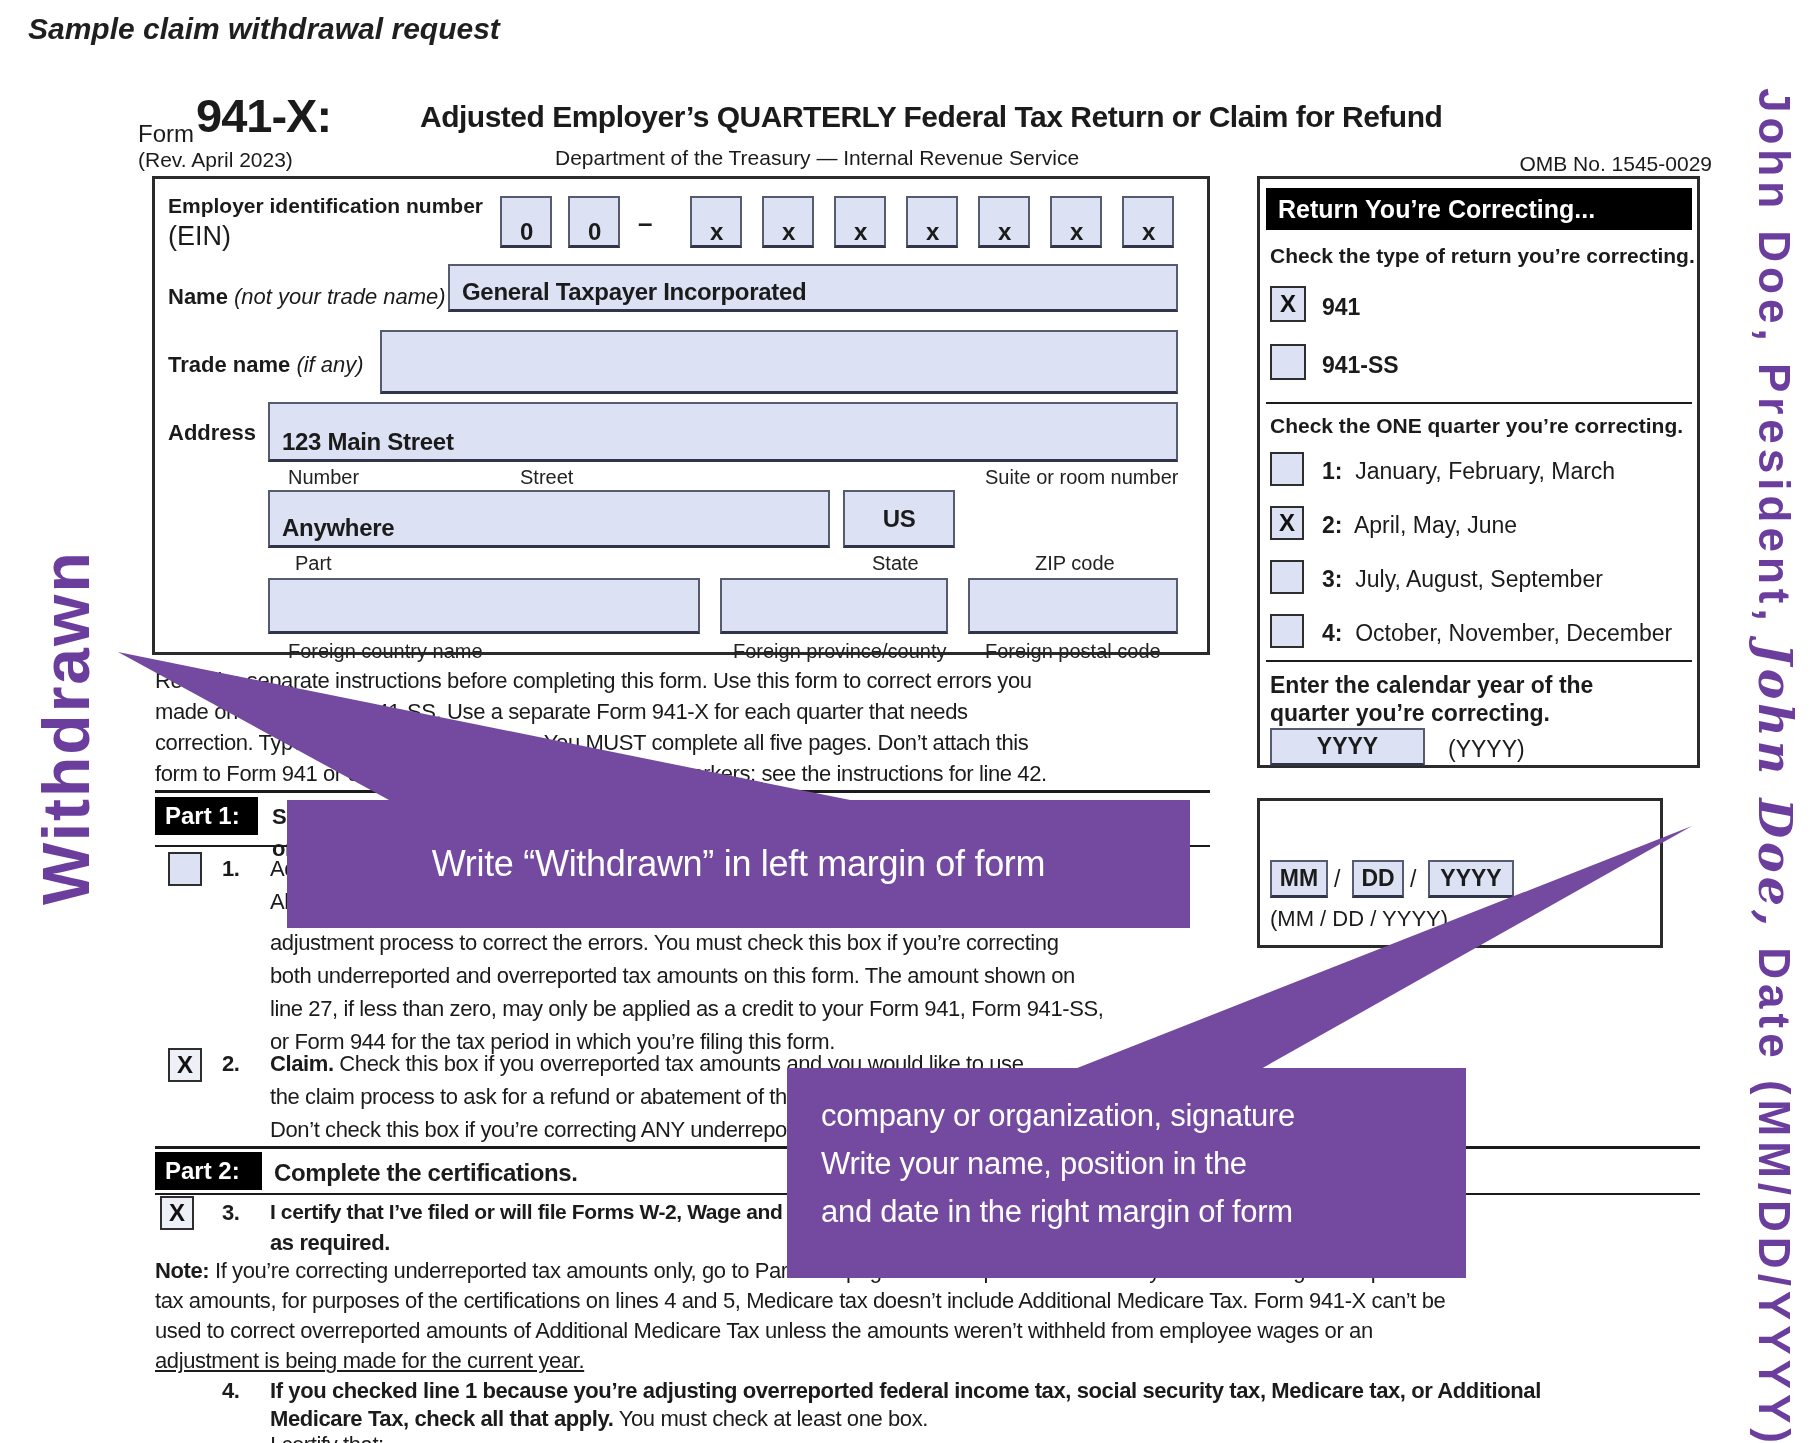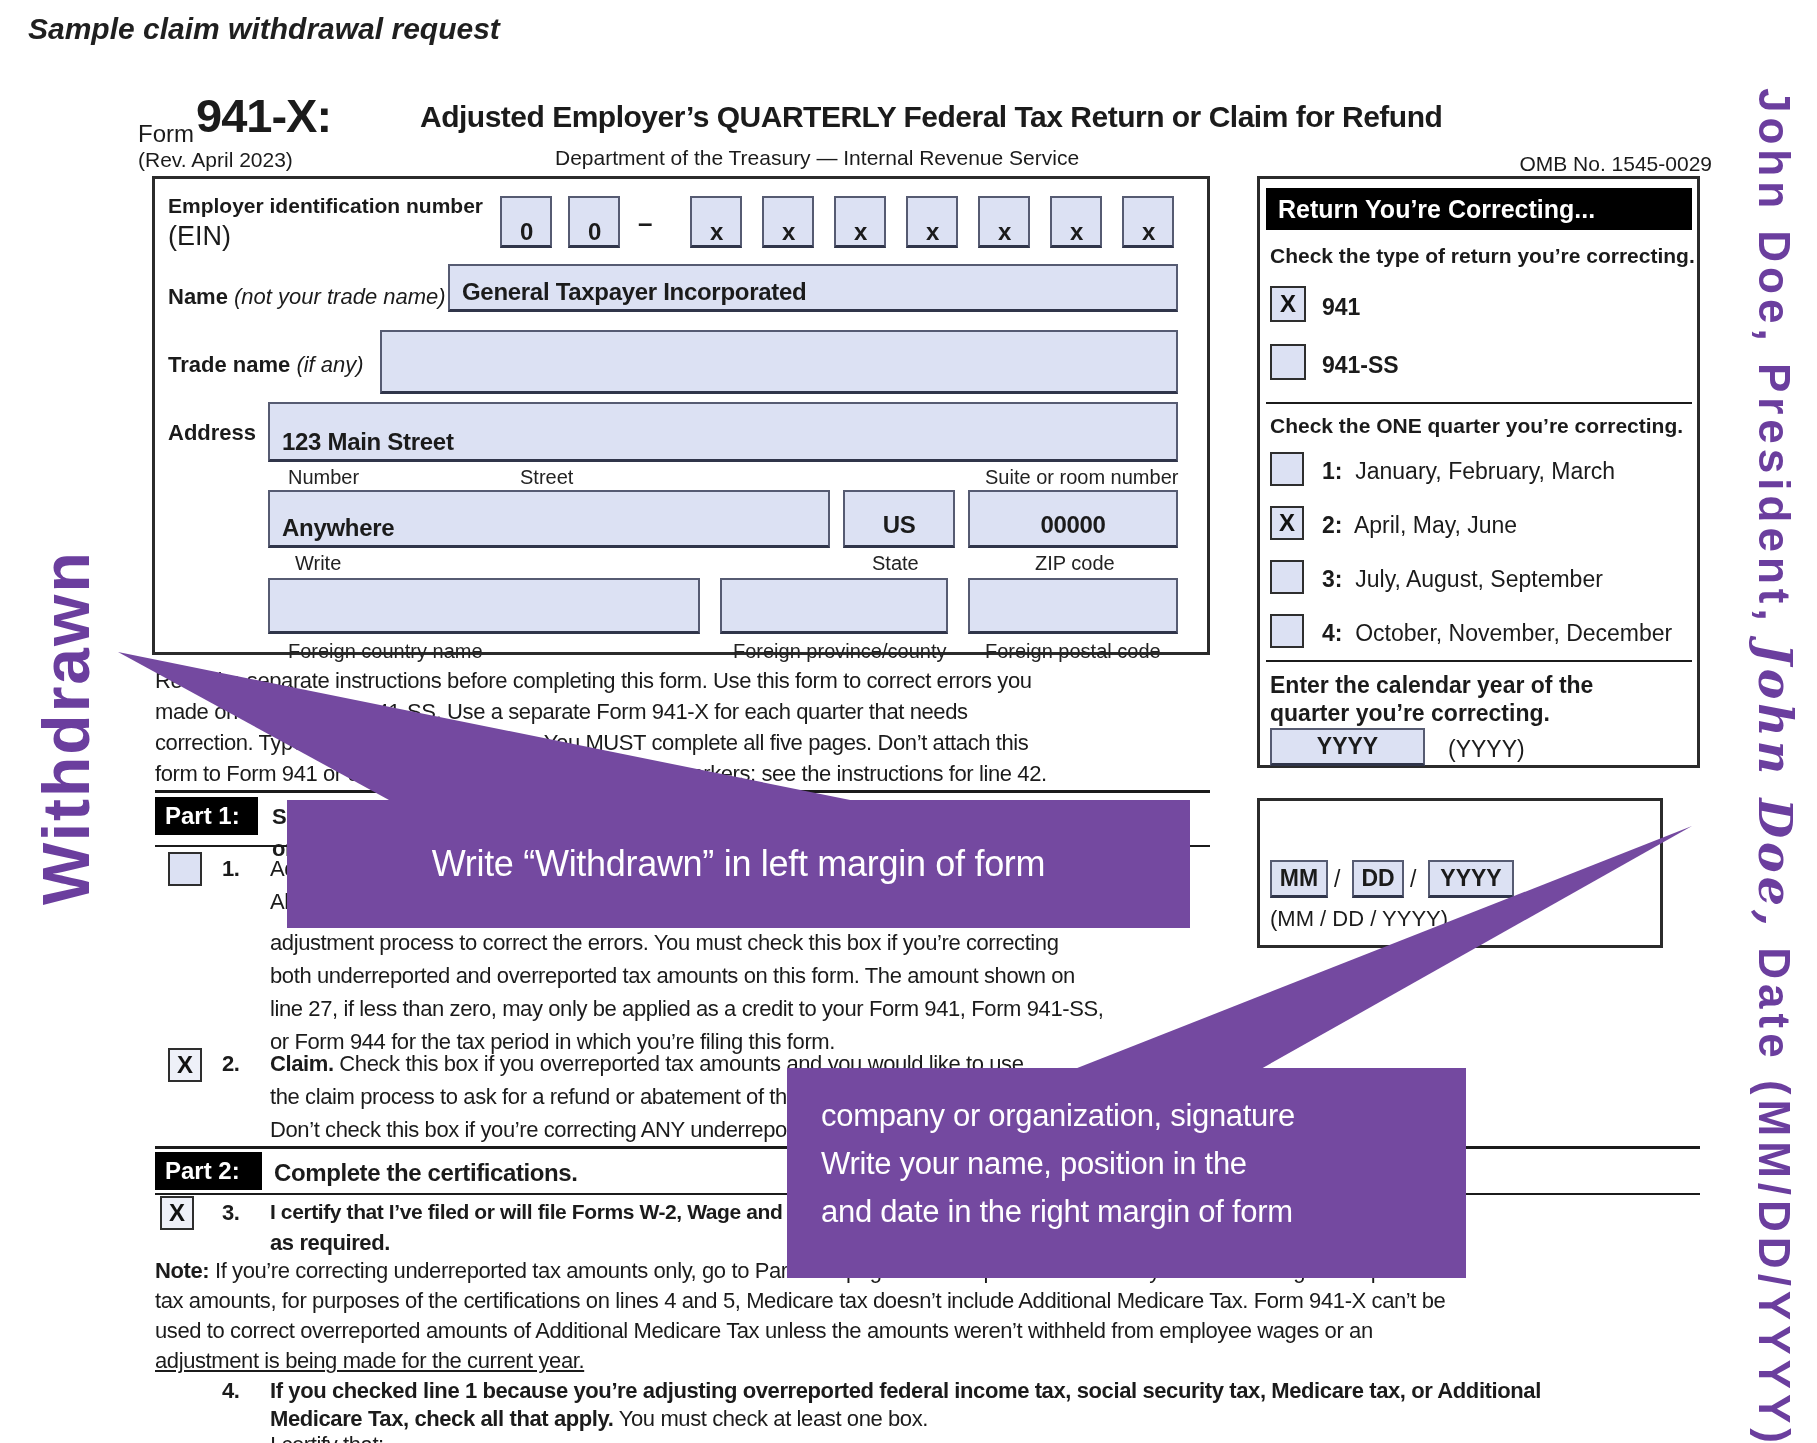--- a/index.html
+++ b/index.html
@@ -88,26 +88,23 @@
     <div class="fval" style="position:absolute;left:12px;top:24px;">123 Main Street</div>
   </div>
   <div class="abs sm" style="left:288px;top:466px;">Number</div>
   <div class="abs sm" style="left:520px;top:466px;">Street</div>
   <div class="abs sm" style="left:985px;top:466px;">Suite or room number</div>
 
   <div class="field" style="left:268px;top:490px;width:562px;height:58px;">
     <div class="fval" style="position:absolute;left:12px;top:22px;">Anywhere</div>
   </div>
   <div class="field" style="left:843px;top:490px;width:112px;height:58px;display:flex;align-items:flex-end;justify-content:center;">
-    <div class="fval" style="padding-bottom:6px;">US</div>
-  </div>
-  <div class="field" style="left:968px;top:490px;width:210px;height:58px;display:flex;align-items:flex-end;justify-content:center;">
-    <div class="fval" style="padding-bottom:6px;">00000</div>
-  </div>
-  <div class="abs sm" style="left:295px;top:552px;">Write</div>
+    <div class="fval" style="padding-bottom:12px;">US</div>
+  </div>
+  <div class="abs sm" style="left:295px;top:552px;">Part</div>
   <div class="abs sm" style="left:872px;top:552px;">State</div>
   <div class="abs sm" style="left:1035px;top:552px;">ZIP code</div>
 
   <div class="field" style="left:268px;top:578px;width:432px;height:56px;"></div>
   <div class="field" style="left:720px;top:578px;width:228px;height:56px;"></div>
   <div class="field" style="left:968px;top:578px;width:210px;height:56px;"></div>
   <div class="abs sm" style="left:288px;top:640px;">Foreign country name</div>
   <div class="abs sm" style="left:733px;top:640px;">Foreign province/county</div>
   <div class="abs sm" style="left:985px;top:640px;">Foreign postal code</div>
 

